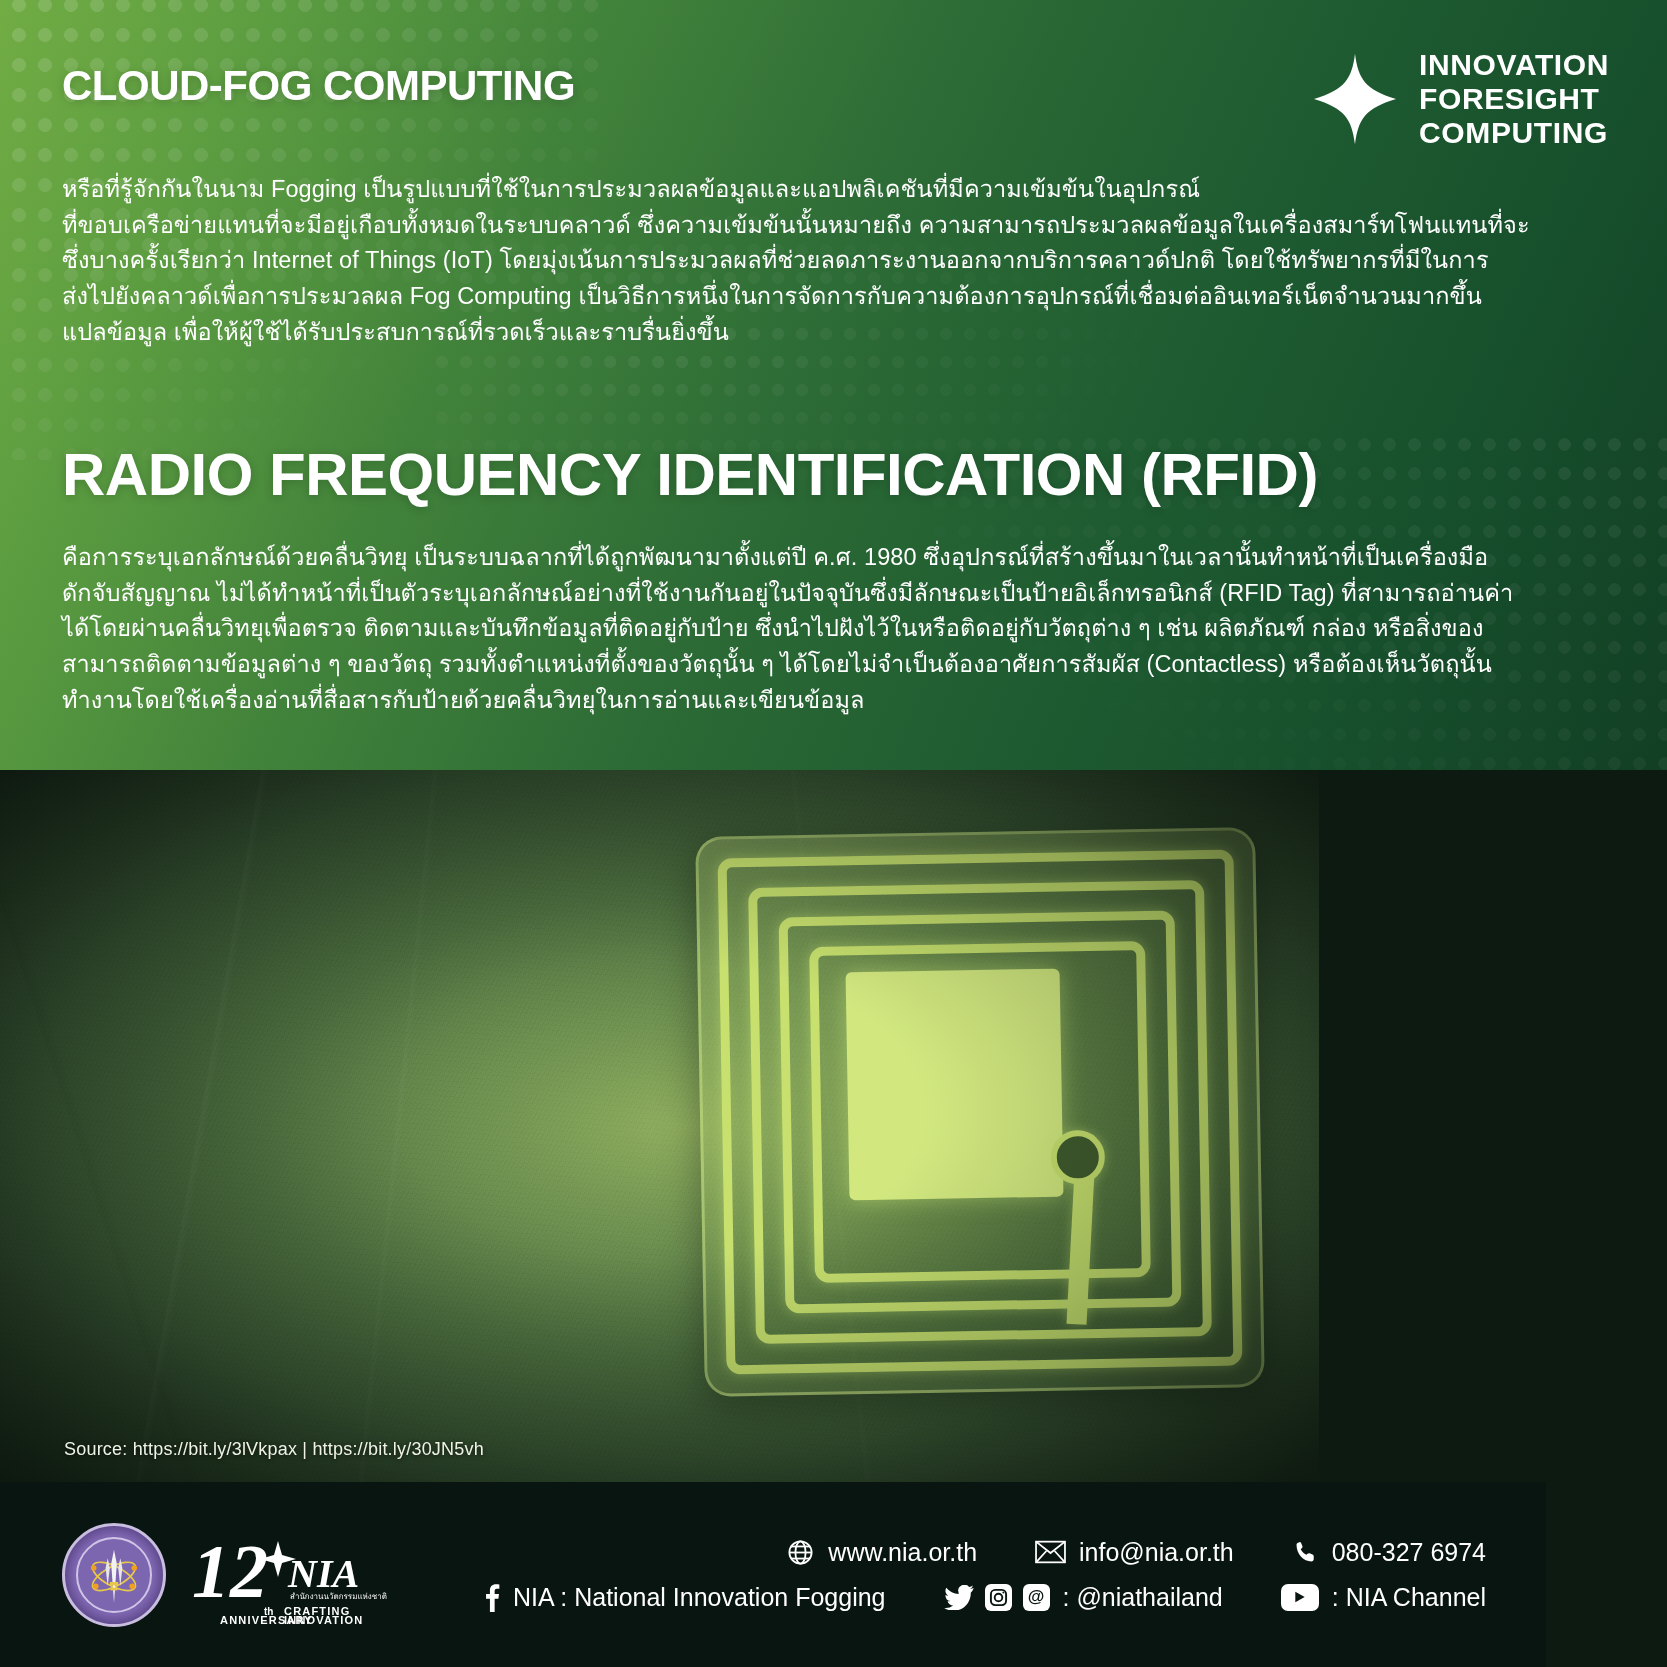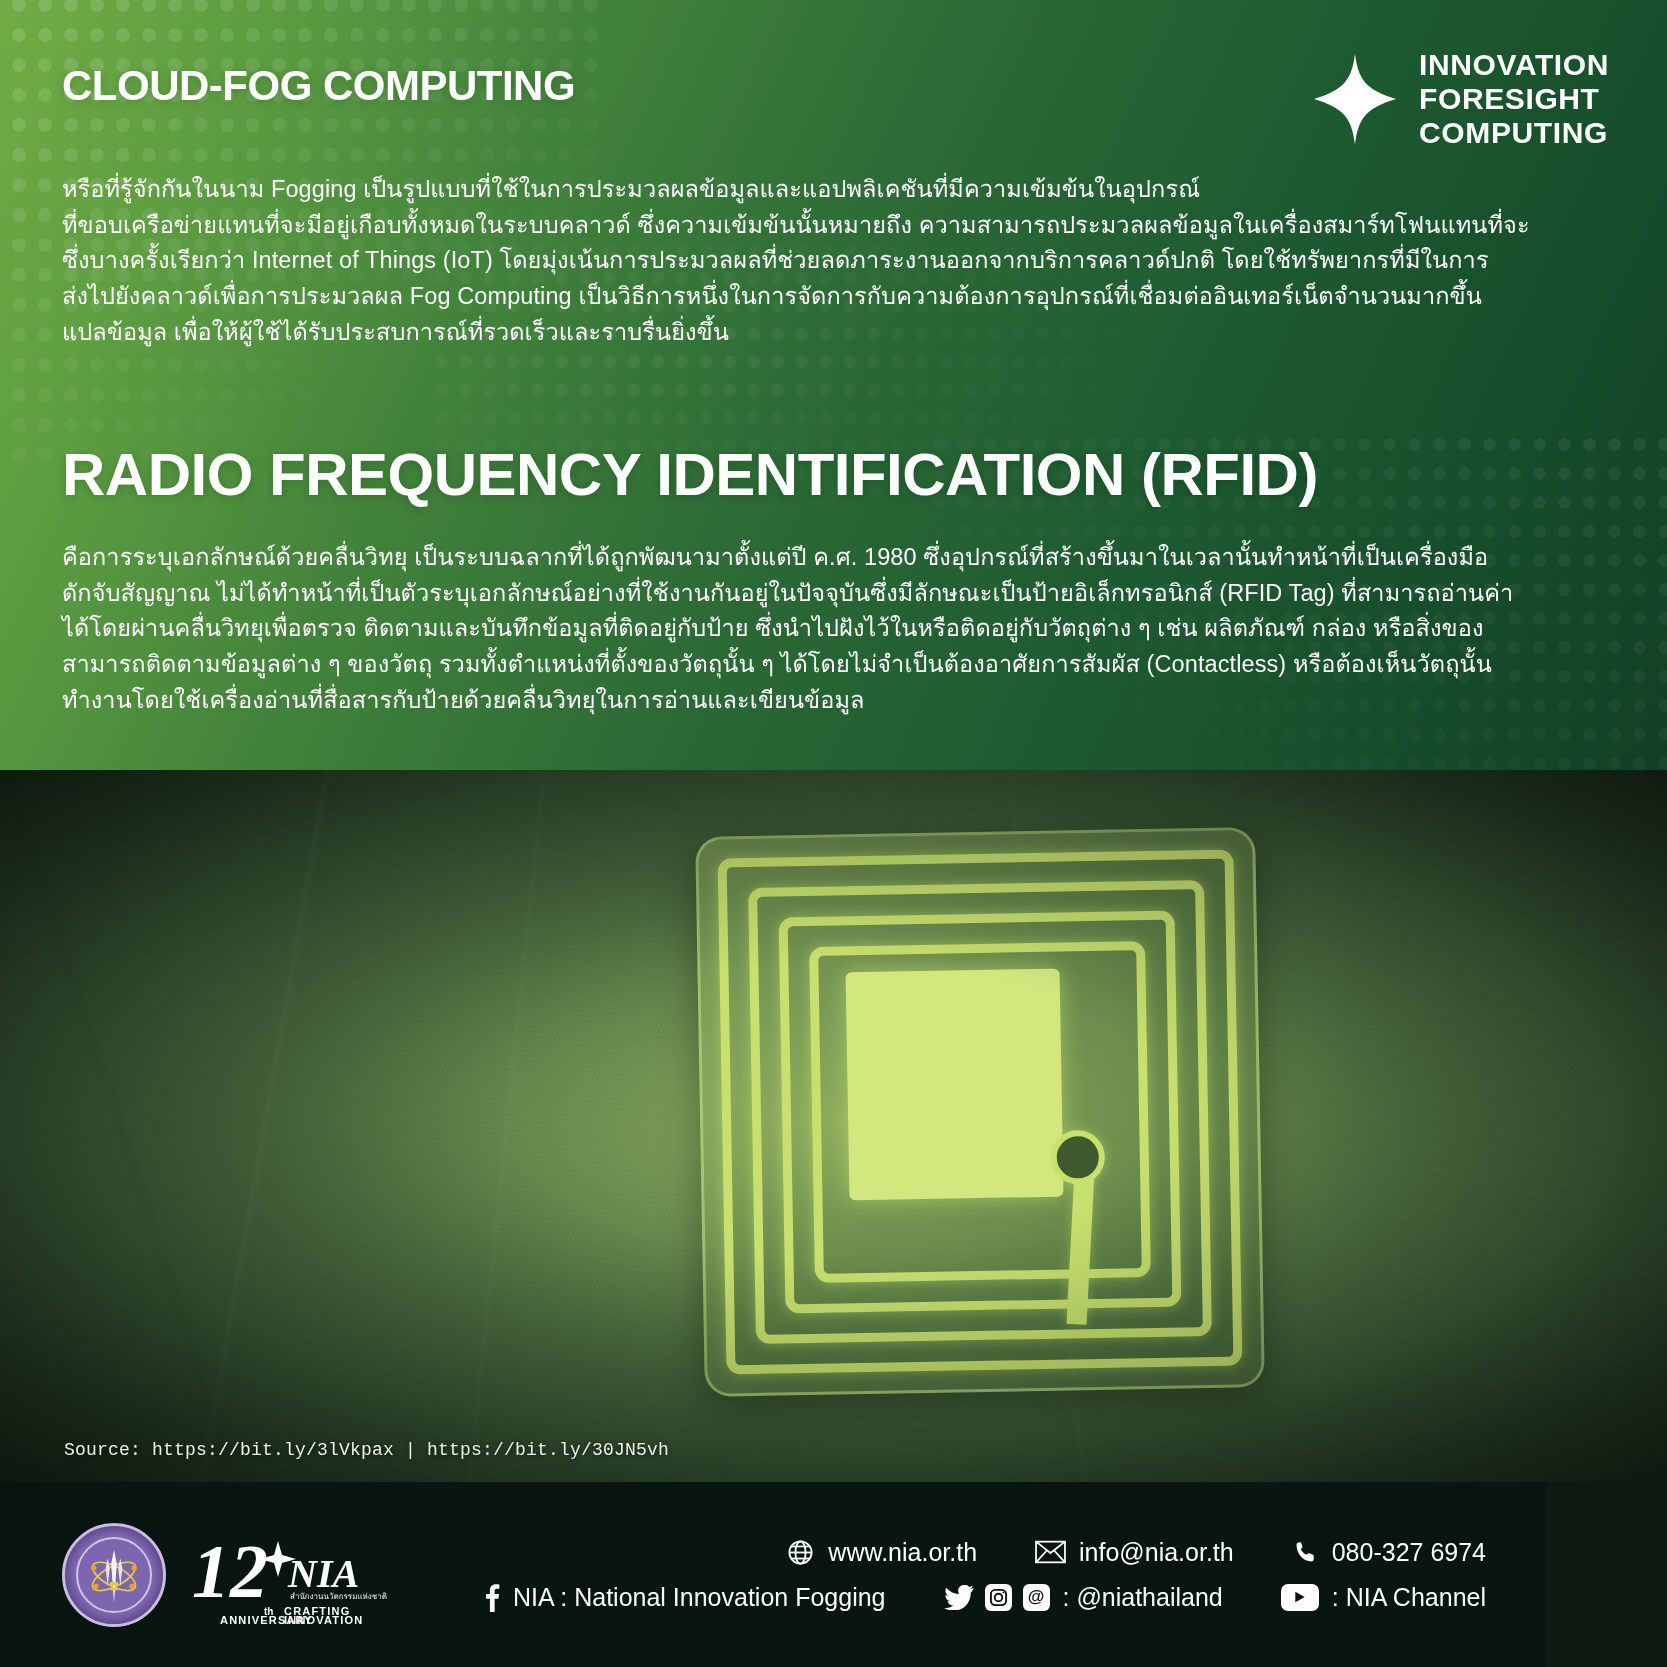--- a/index.html
+++ b/index.html
@@ -104,24 +104,23 @@
     letter-spacing: 0.1px;
   }
   #p-cloud { top: 172px; }
   #p-rfid  { top: 540px; }
   .para .ln { display: block; white-space: nowrap; }
 
   
   .photo {
     position: absolute;
     left: 0; top: 770px;
-    width: 1667px; height: 712px;
+    width: 1319px; height: 712px;
     overflow: hidden;
     background: #2f4a2c;
-    font-family: Liberation Mono, monospace;
   }
   .photo-bg {
     position: absolute; inset: 0;
     background:
       radial-gradient(ellipse at 52% 50%, #8fae5e 0%, #6e9050 22%, #4e7040 45%, #375232 68%, #1f3120 100%),
       #3d5a36;
   }
   
   .photo-noise {
     position: absolute; inset: -10%;

